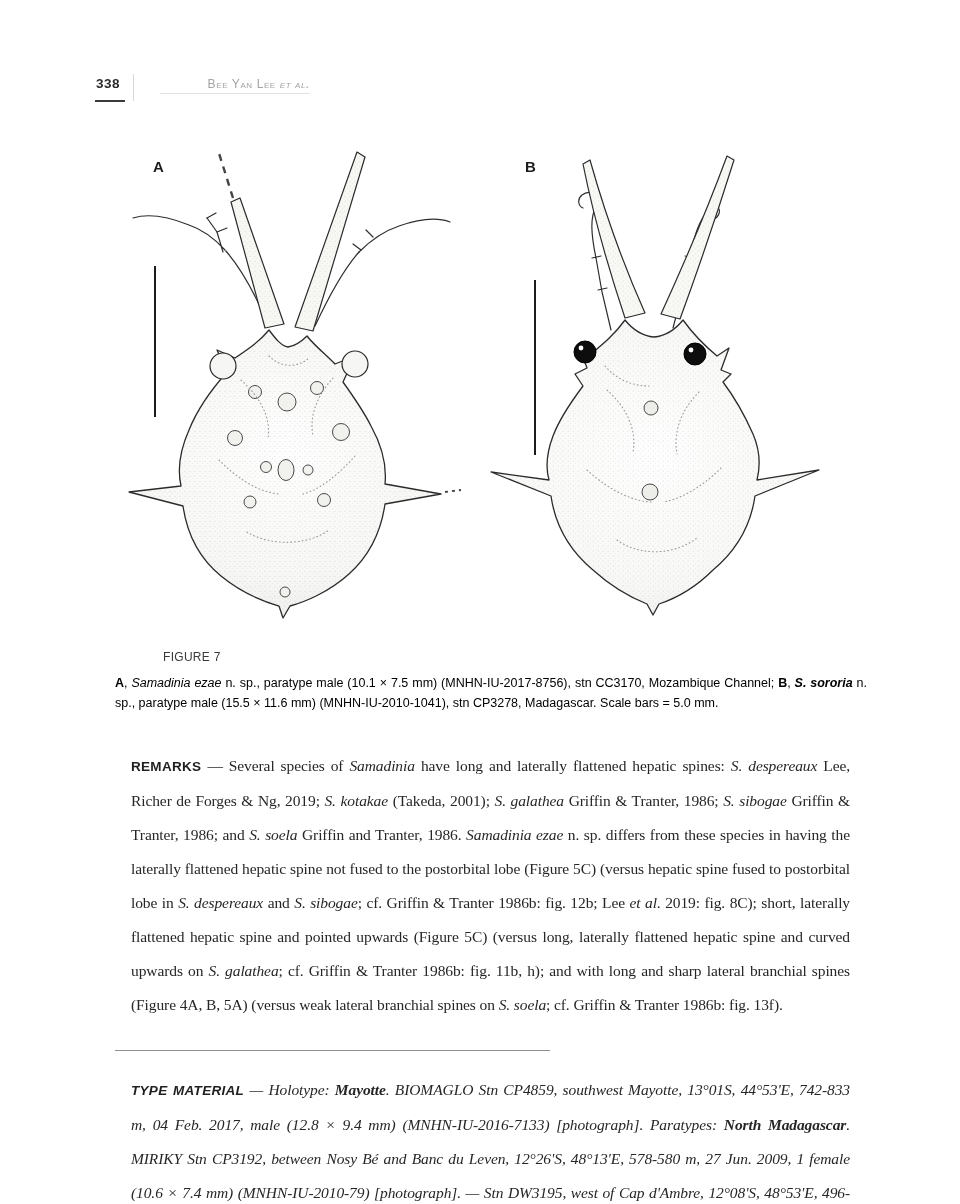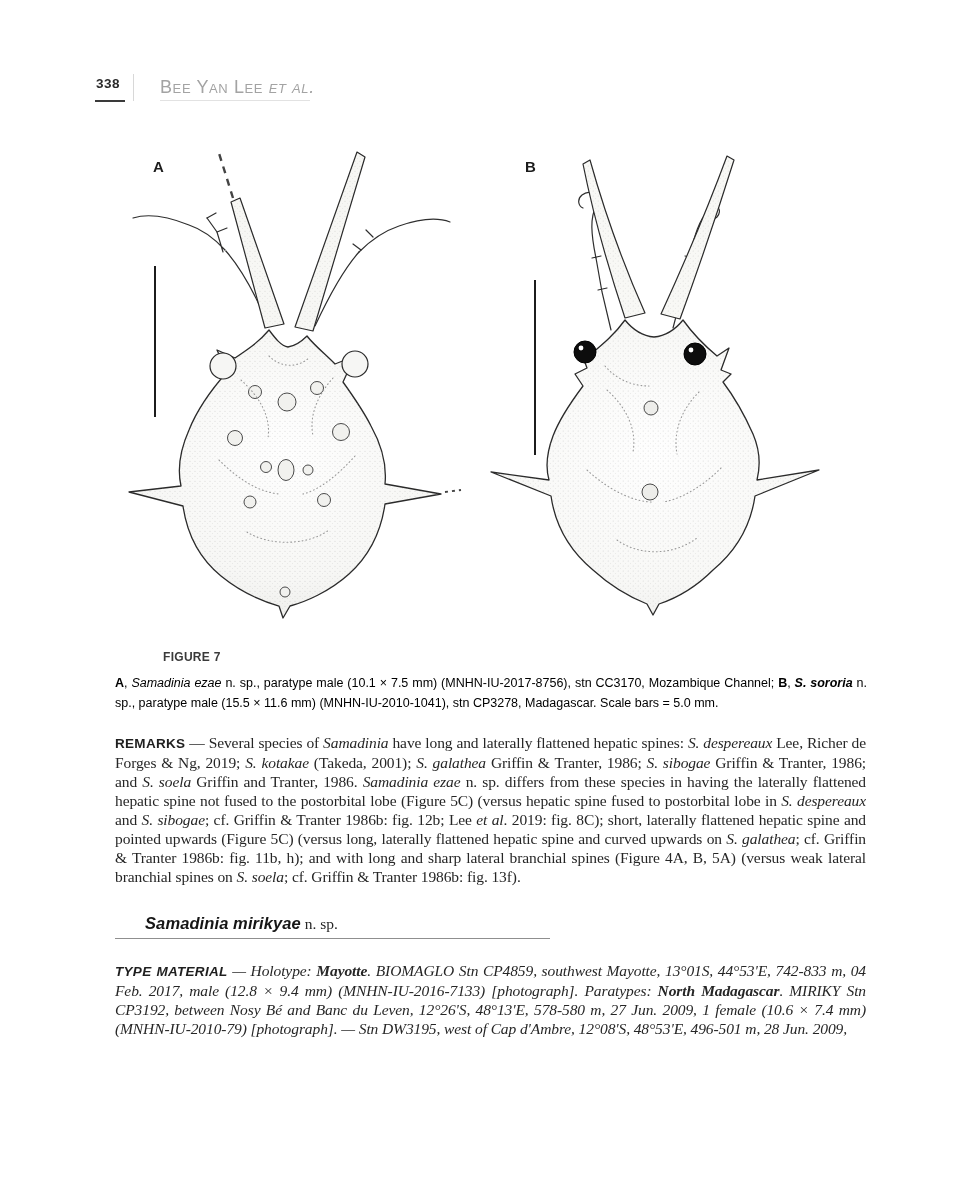--- a/index.html
+++ b/index.html
@@ -15,55 +15,55 @@
   .pn-wrap{display:flex;flex-direction:column;align-items:center;}
   .page-number{
     font-family:"Liberation Sans",sans-serif;font-weight:bold;font-size:13.5px;
     color:#2b2b2b;letter-spacing:.5px;padding:2px 4px 3px 0;
   }
   .pn-rule{width:30px;height:0;border-top:2px solid #3a3a3a;margin-top:6px;}
   .v-rule{width:0;border-left:1px solid #d8d8d8;height:27px;margin:0 0 0 8px;}
   .rh-wrap{margin-left:26px;display:flex;flex-direction:column;}
   .running-head{
     font-family:"Liberation Sans",sans-serif;font-variant:small-caps;
-    font-size:18px;color:#a3a3a3;letter-spacing:.6px;padding-top:3px;
+    font-size:12px;color:#a3a3a3;letter-spacing:.6px;padding-top:3px;text-align:right;
   }
   .running-head .etal{font-style:italic;}
   .rh-rule{width:150px;height:0;border-top:1px solid #e2e2e2;margin-top:2px;}
 
   
   .figure-area{position:absolute;top:140px;left:115px;width:750px;height:505px;}
   .fig-label{
     position:absolute;font-family:"Liberation Sans",sans-serif;font-weight:bold;
     font-size:15px;color:#1c1c1c;
   }
   .fig-label.a{left:38px;top:18px;}
   .fig-label.b{left:410px;top:18px;}
   .spec-svg{position:absolute;top:0;}
   .spec-svg.a{left:4px;}
   .spec-svg.b{left:372px;}
 
   
   .caption{position:absolute;top:650px;left:115px;width:752px;}
   .caption-title{
-    font-family:"Liberation Sans",sans-serif;font-weight:bold;font-size:12px;
+    font-family:"Liberation Sans",sans-serif;font-weight:normal;font-size:12px;
     color:#3a3a3a;letter-spacing:.3px;margin:0 0 9px 0;padding-left:48px;
   }
   .caption-text{
     font-family:"Liberation Sans",sans-serif;font-size:12.5px;line-height:1.6;
     color:#000000;margin:0;text-align:justify;
   }
   .caption-text .seg-b{font-weight:bold;}
   .caption-text .seg-i{font-style:italic;}
   .caption-text .seg-bi{font-weight:bold;font-style:italic;}
 
   
   .bodyflow{position:absolute;top:733px;left:115px;width:751px;}
   .para{
-    font-size:15.5px;line-height:19px;text-align:justify;margin:0;
+    font-size:15.5px;line-height:34px;text-align:justify;margin:16px;
     color:#262626;letter-spacing:-0.1px;
   }
   .seg-i{font-style:italic;}
   .seg-b{font-weight:bold;}
   .seg-bi{font-weight:bold;font-style:italic;}
   .seg-h{
     font-family:"Liberation Sans",sans-serif;font-weight:bold;font-size:13.5px;
     letter-spacing:.3px;color:#1f1f1f;
   }
 
@@ -268,20 +268,19 @@
 
   <div class="caption">
     <p class="caption-title">FIGURE 7</p>
     <p class="caption-text"><span class="seg-b">A</span><span>, </span><span class="seg-i">Samadinia ezae</span><span> n. sp., paratype male (10.1 × 7.5 mm) (MNHN-IU-2017-8756), stn CC3170, Mozambique Channel; </span><span class="seg-b">B</span><span>, </span><span class="seg-bi">S. sororia</span><span> n. sp., paratype male (15.5 × 11.6 mm) (MNHN-IU-2010-1041), stn CP3278, Madagascar. Scale bars = 5.0 mm.</span></p>
   </div>
 
   <div class="bodyflow">
     <p class="para"><span class="seg-h">REMARKS</span><span> — Several species of </span><span class="seg-i">Samadinia</span><span> have long and laterally flattened hepatic spines: </span><span class="seg-i">S. despereaux</span><span> Lee, Richer de Forges &amp; Ng, 2019; </span><span class="seg-i">S. kotakae</span><span> (Takeda, 2001); </span><span class="seg-i">S. galathea</span><span> Griffin &amp; Tranter, 1986; </span><span class="seg-i">S. sibogae</span><span> Griffin &amp; Tranter, 1986; and </span><span class="seg-i">S. soela</span><span> Griffin and Tranter, 1986. </span><span class="seg-i">Samadinia ezae</span><span> n. sp. differs from these species in having the laterally flattened hepatic spine not fused to the postorbital lobe (Figure 5C) (versus hepatic spine fused to postorbital lobe in </span><span class="seg-i">S. despereaux</span><span> and </span><span class="seg-i">S. sibogae</span><span>; cf. Griffin &amp; Tranter 1986b: fig. 12b; Lee </span><span class="seg-i">et al</span><span>. 2019: fig. 8C); short, laterally flattened hepatic spine and pointed upwards (Figure 5C) (versus long, laterally flattened hepatic spine and curved upwards on </span><span class="seg-i">S. galathea</span><span>; cf. Griffin &amp; Tranter 1986b: fig. 11b, h); and with long and sharp lateral branchial spines (Figure 4A, B, 5A) (versus weak lateral branchial spines on </span><span class="seg-i">S. soela</span><span>; cf. Griffin &amp; Tranter 1986b: fig. 13f).</span></p>
 
     <div class="species-block">
-      <p class="species-heading"><span class="species-name">Samadinia mirikyae</span><span class="species-suffix"> n. sp.</span></p>
       <div class="species-rule"></div>
     </div>
 
     <p class="para tm-block"><span class="seg-h">TYPE MATERIAL</span><span> — Holotype: </span><span class="seg-b">Mayotte</span><span>. BIOMAGLO Stn CP4859, southwest Mayotte, 13°01S, 44°53'E, 742-833 m, 04 Feb. 2017, male (12.8 × 9.4 mm) (MNHN-IU-2016-7133) [photograph]. Paratypes: </span><span class="seg-b">North Madagascar</span><span>. MIRIKY Stn CP3192, between Nosy Bé and Banc du Leven, 12°26'S, 48°13'E, 578-580 m, 27 Jun. 2009, 1 female (10.6 × 7.4 mm) (MNHN-IU-2010-79) [photograph]. — Stn DW3195, west of Cap d'Ambre, 12°08'S, 48°53'E, 496-501 m, 28 Jun. 2009,</span></p>
   </div>
 
 </div>
 
 </body></html>

